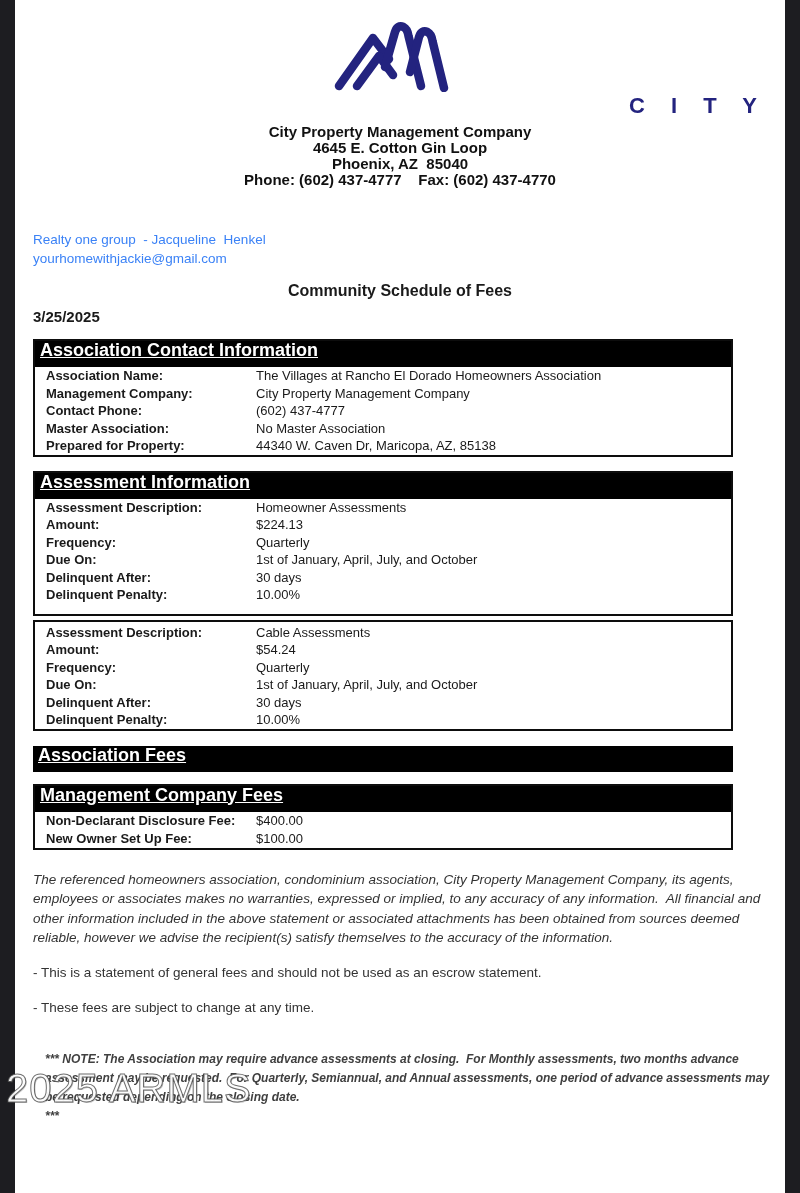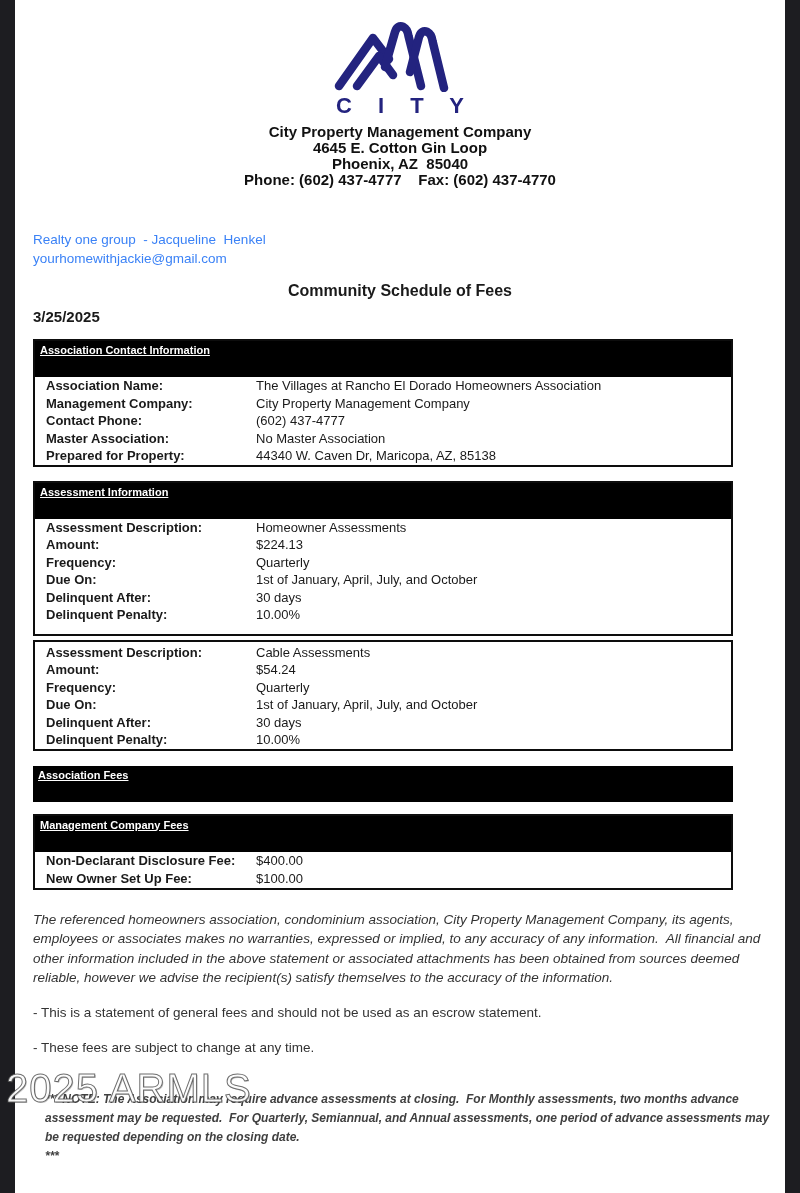--- a/index.html
+++ b/index.html
@@ -11,40 +11,40 @@
     color: #1a1a1a;
     overflow: hidden;
   }
   .edge-strip { position: absolute; top: 0; width: 15px; height: 1193px; background: #1d1d21; }
   .edge-strip.left { left: 0; }
   .edge-strip.right { right: 0; }
 
   .page { position: absolute; left: 0; top: 0; width: 800px; padding: 20px 33px 0 33px; }
 
   
-  .logo-wrap { text-align: center; }
+  .logo-wrap { text-align: right; }
   .logo-svg { display: block; margin: 0 auto; }
   .logo-word {
     color: #23237f; font-weight: bold; font-size: 22px;
     letter-spacing: 10px; margin-top: 1px; margin-left: 10px;
   }
   .hdr-line { text-align: center; font-weight: bold; font-size: 15px; line-height: 16px; color: #111; }
   .pre { white-space: pre-wrap; }
 
   .preparer { margin-top: 42px; font-size: 13.5px; color: #3b82f6; line-height: 19px; }
 
   .doc-title { text-align: center; font-weight: bold; font-size: 16px; margin-top: 14px; }
   .doc-date  { font-weight: bold; font-size: 15px;   margin-top: 8px; }
 
   
   .box { width: 700px; border: 2px solid #0d0d0d; background: #fff; }
   .box.mt14 { margin-top: 14px; }
   .bar {
-    background: #000; color: #fff; font-weight: bold; font-size: 11px;
-    line-height: 16px; padding: 1px 5px 19px 5px;
+    background: #000; color: #fff; font-weight: bold; font-size: 18px;
+    line-height: 16px; padding: 1px 5px 9px 5px;
   }
   .bar span { text-decoration: underline; }
   .standalone-bar { width: 700px; margin-top: 15px; }
   .trow { display: flex; line-height: 17.5px; font-size: 13px; padding-left: 11px; }
   .trow:first-child { margin-top: 2px; }
   .tlabel { width: 210px; font-weight: bold; flex: none; }
   .tvalue { flex: 1; }
   .pad-btm { padding-bottom: 10px; }
   .gap4 { height: 4px; }
   .gap12 { height: 12px; }

